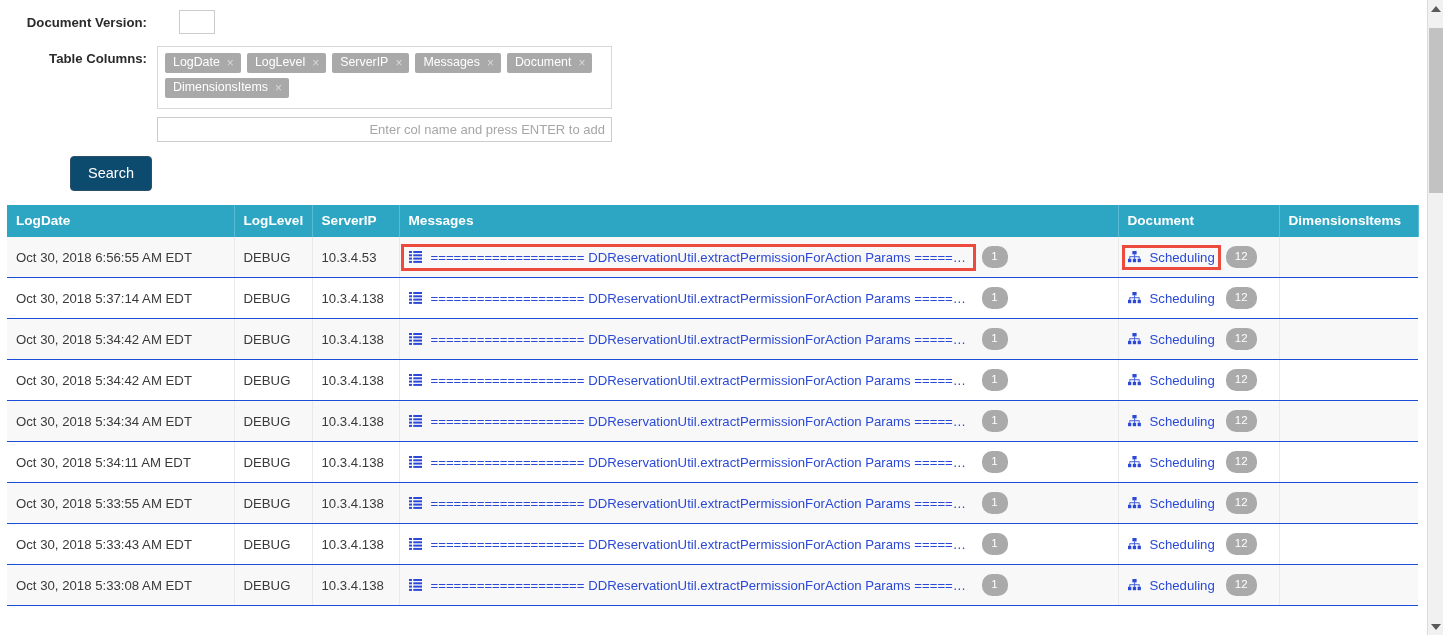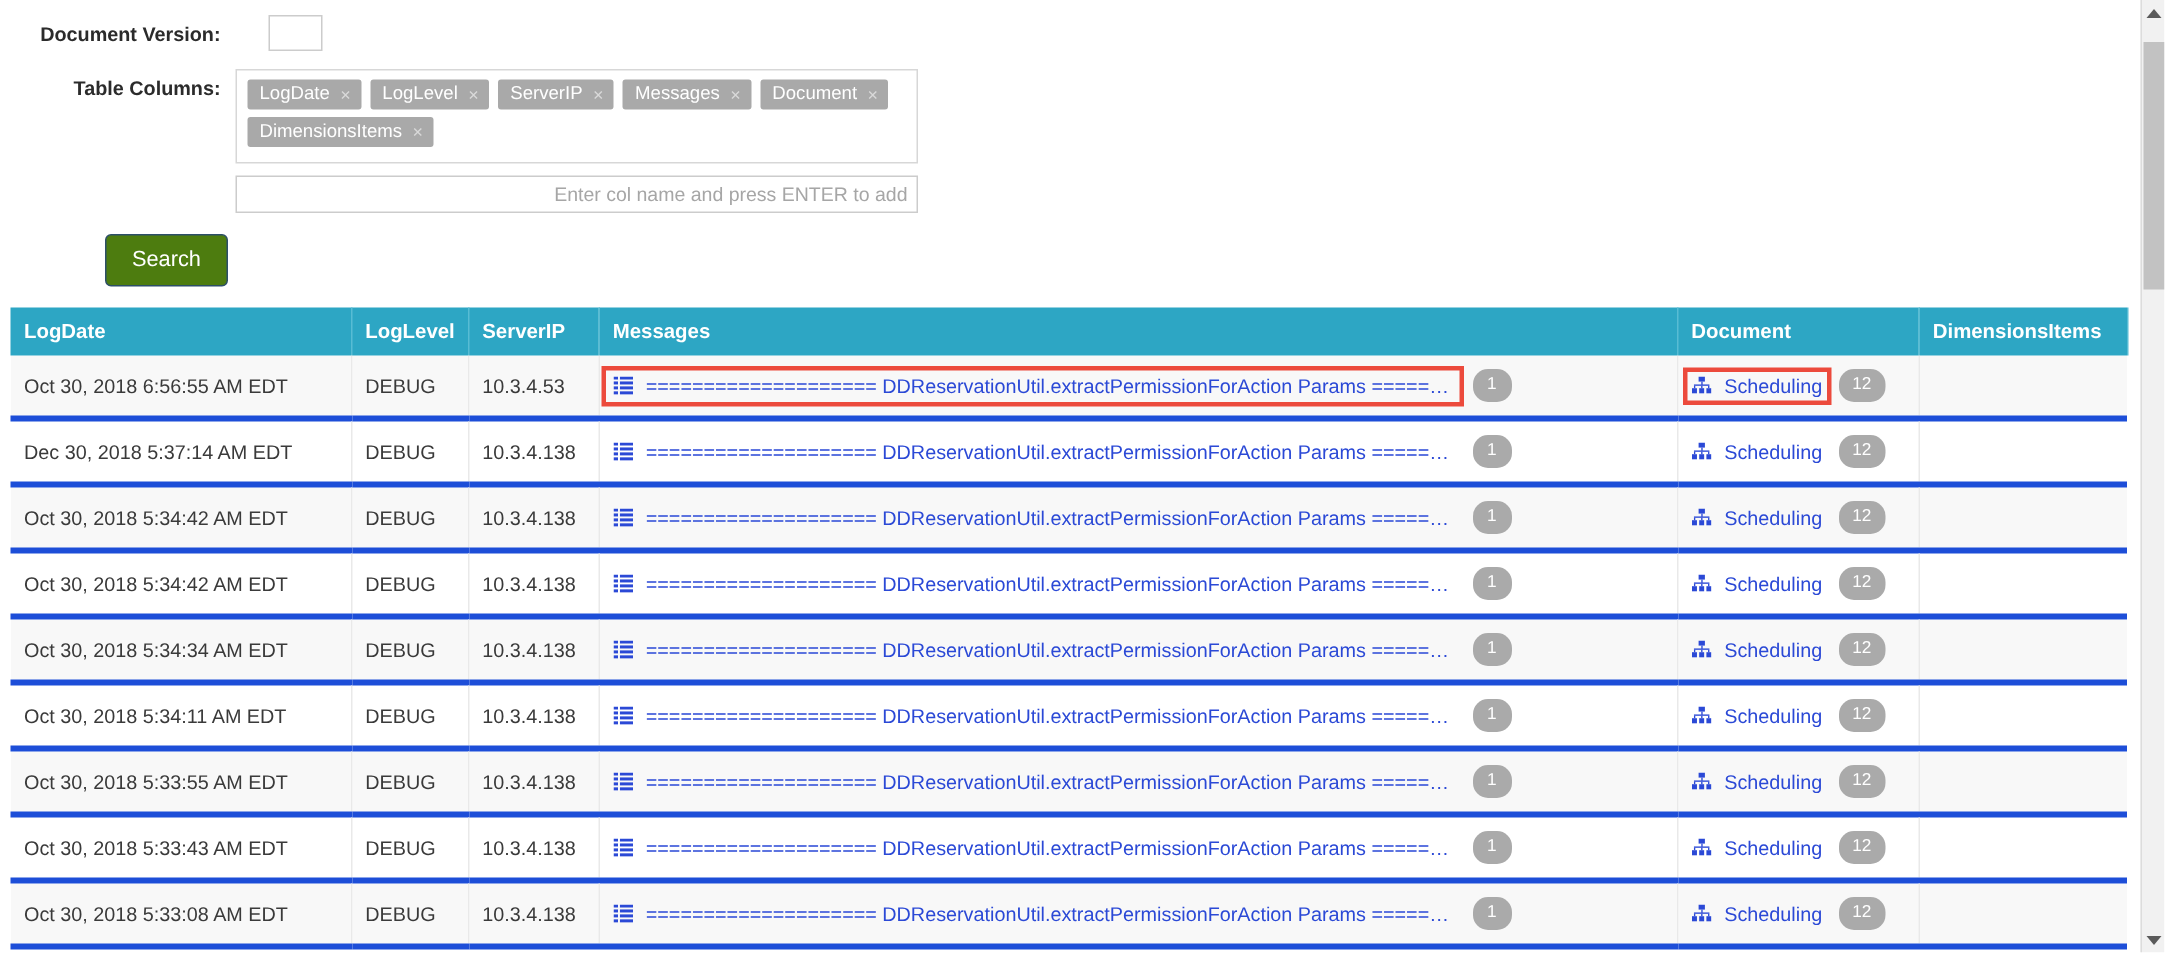--- a/index.html
+++ b/index.html
@@ -96,21 +96,21 @@
     line-height: 12px;
     font-weight: 400;
     cursor: pointer;
   }
 
   #new-column-row { margin-top: 2px; margin-bottom: 14px; }
 
   
   #search-button-row { margin-left: 70px; margin-bottom: 14px; }
   #search-button {
-    background: #4d7c0f;
+    background: #0c4a6e;
     color: #ffffff;
     border: 1px solid #2d4f68;
     border-radius: 4px;
     font-family: "Liberation Sans", sans-serif;
     font-size: 14.5px;
     padding: 8px 17px 9px 17px;
     cursor: pointer;
     outline: none;
   }
 
@@ -135,21 +135,21 @@
     border-right: 1px solid #58bcd4;
     border-left: 1px solid #58bcd4;
     height: 22px;
     box-sizing: border-box;
     white-space: nowrap;
     cursor: pointer;
   }
   table.results thead th:first-child { border-left: none; }
   table.results tbody td {
     padding: 9px 9px 9px 9px;
-    border-bottom: 4px solid #1d4ed8;
+    border-bottom: 1px solid #1d4ed8;
     border-right: 1px solid #e9e9e9;
     vertical-align: middle;
     height: 18px;
     box-sizing: border-box;
     color: #3a3a3a;
     white-space: nowrap;
     overflow: hidden;
   }
   table.results tbody td:last-child { border-right: none; }
   table.results tbody tr:nth-child(odd)  { background: #f8f8f8; }
@@ -377,21 +377,21 @@
                     </svg>
                   </span>
                   <a class="doc-link">Scheduling</a>
                 </span>
                 <span class="badge">12</span>
               </div>
             </td>
             <td></td>
           </tr>
           <tr>
-            <td>Dec 30, 2018 5:37:14 AM EDT</td>
+            <td>Oct 30, 2018 5:37:14 AM EDT</td>
             <td>DEBUG</td>
             <td>10.3.4.138</td>
             <td>
               <div class="cell-inline">
                 <div class="hl-msg">
                   <span class="icon">
                     <svg width="13" height="13" viewBox="0 0 13 13">
                       <rect x="0" y="0" width="3" height="2" fill="#2b49d6"></rect>
                       <rect x="4.3" y="0" width="8.7" height="2" fill="#2b49d6"></rect>
                       <rect x="0" y="3.3" width="3" height="2" fill="#2b49d6"></rect>

